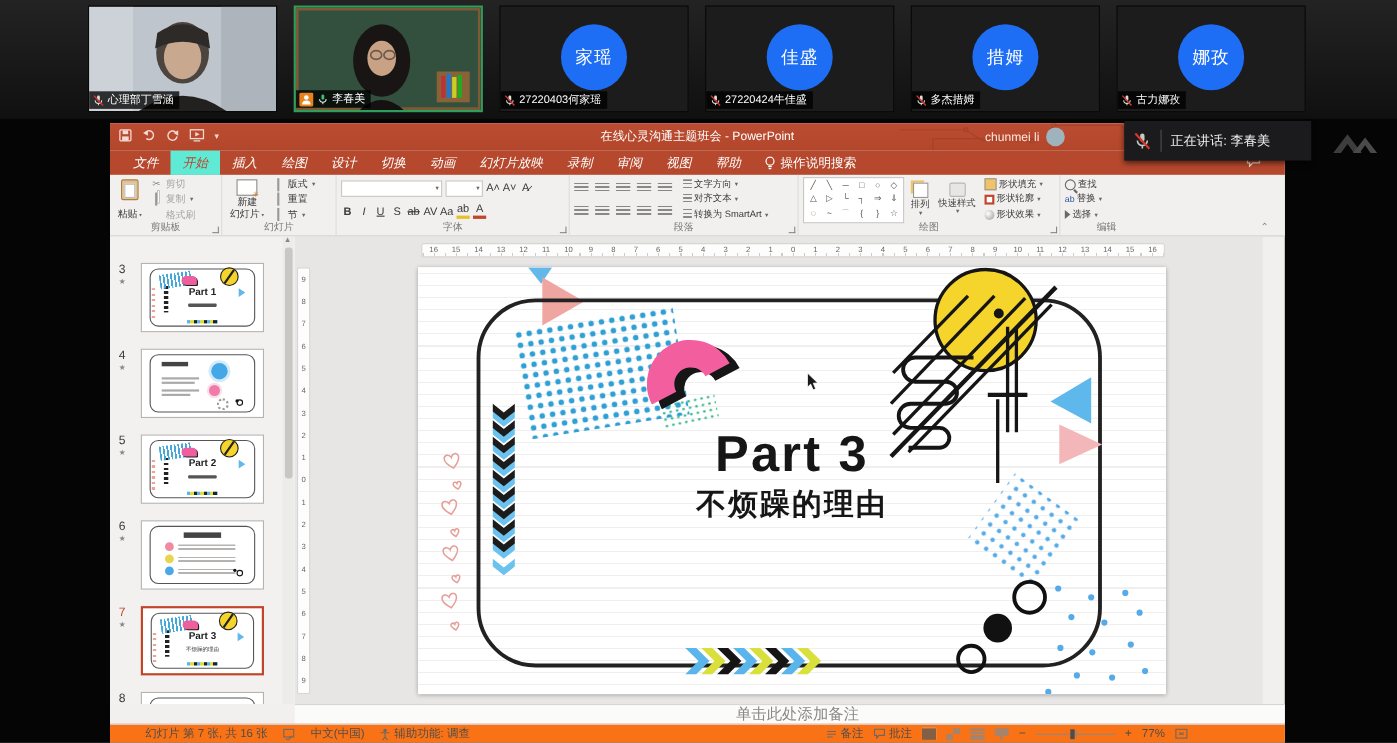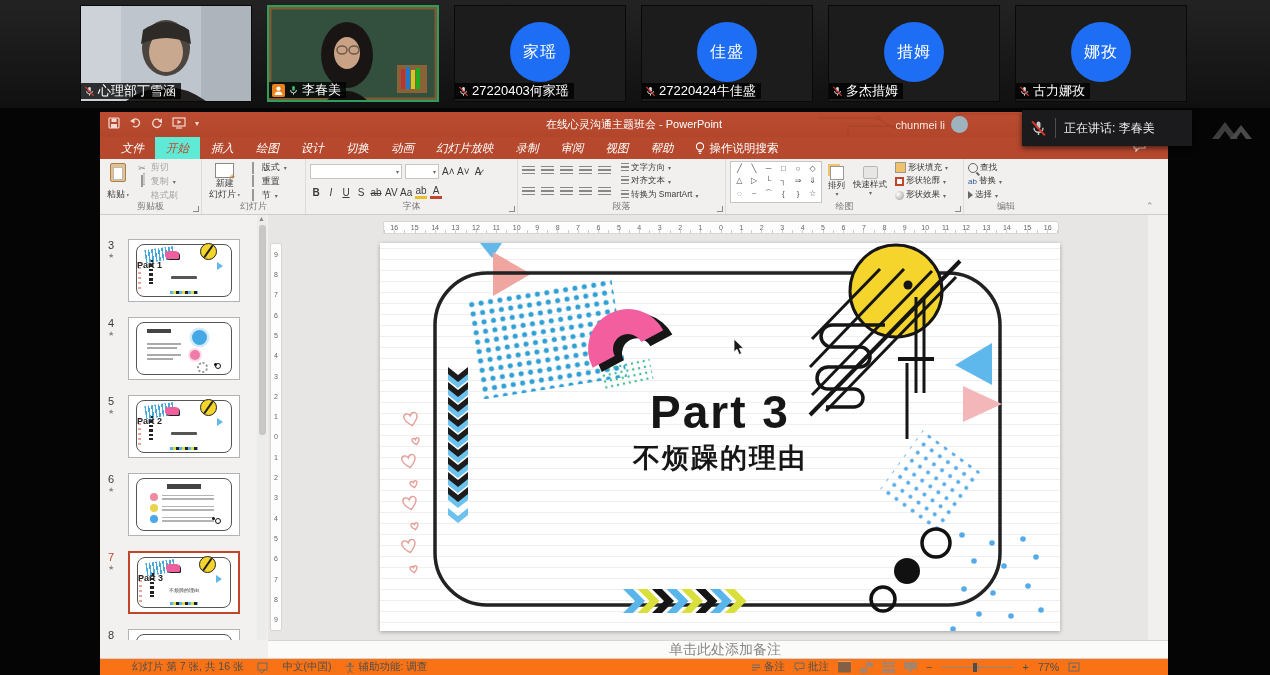--- a/index.html
+++ b/index.html
@@ -8,21 +8,21 @@
 
   
   #strip{position:absolute;left:0;top:0;width:1270px;height:108px;background:linear-gradient(#232323,#101010);}
   #ptiles{position:absolute;left:80px;top:5px;display:flex;gap:15px;}
   .tile{position:relative;width:172px;height:97px;background:#1c1c1c;border:1px solid #090909;box-sizing:border-box;overflow:hidden;}
   .tile.active{border:2px solid #2f9e5c;padding-left:12px;}
   .tile svg.art{position:absolute;inset:0;}
   .pavatar{position:absolute;left:50%;top:16px;transform:translateX(-50%);width:60px;height:60px;border-radius:50%;
     background:#1e6ef5;color:#fff;font-size:16px;display:flex;align-items:center;justify-content:center;letter-spacing:1px;}
   .chip{position:absolute;left:0;bottom:2px;display:flex;align-items:center;gap:3px;background:rgba(0,0,0,.78);
-    color:#fff;font-size:13px;height:16px;padding:0 5px 0 3px;max-width:95%;white-space:nowrap;}
+    color:#fff;font-size:10px;height:16px;padding:0 5px 0 3px;max-width:95%;white-space:nowrap;}
   
   #banner{position:absolute;left:1022px;top:110px;width:170px;height:36px;background:#1b1b1d;display:flex;align-items:center;
     gap:8px;padding:0 8px;box-sizing:border-box;box-shadow:0 2px 5px rgba(0,0,0,.6);z-index:30;}
   #banner .div{width:1px;height:20px;background:#4e4e4e;}
   #banner .btxt{color:#eee;font-size:12px;white-space:nowrap;}
   #logo{position:absolute;left:1206px;top:112px;z-index:30;}
 
   
   #win{position:absolute;left:100px;top:112px;width:1068px;height:563px;background:#f1f0ef;}
   #titlebar{position:absolute;left:0;top:0;width:100%;height:25px;background:linear-gradient(#bb4c31,#b2462b);}
@@ -87,21 +87,21 @@
   .tcard{position:absolute;left:28px;top:0;width:112px;height:63px;background:#fff;border:1px solid #b5b3b1;box-sizing:border-box;}
   .trow.sel .tcard{border:2px solid #c0452a;}
   .mini{position:absolute;inset:4px 7px;border:1.2px solid #555;border-radius:8px;}
   .m-hatch{position:absolute;left:8px;top:3px;width:30px;height:13px;transform:rotate(-8deg);background:repeating-linear-gradient(90deg,#45a8d8 0 1.6px,transparent 1.6px 3.4px);}
   .m-blob{position:absolute;left:28px;top:6px;width:14px;height:8px;border-radius:7px 7px 2px 7px;background:#ef5f9d;box-shadow:1px 1px 0 #222;}
   .m-sun{position:absolute;right:14px;top:-2px;width:15px;height:15px;border-radius:50%;background:#f5d42c;border:1.2px solid #222;overflow:hidden;}
   .m-sun:before{content:"";position:absolute;left:6px;top:-2px;width:1.5px;height:20px;background:#222;transform:rotate(35deg);}
   .m-tri{position:absolute;right:8px;top:17px;width:0;height:0;border-top:4px solid transparent;border-bottom:4px solid transparent;border-left:6px solid #63b8ea;}
   .m-chev{position:absolute;left:12px;top:15px;width:4px;height:24px;background:repeating-linear-gradient(180deg,#222 0 2.5px,transparent 2.5px 4.5px);}
   .m-hearts{position:absolute;left:1px;top:17px;width:3px;height:28px;background:repeating-linear-gradient(180deg,#eba39c 0 2px,transparent 2px 5px);}
-  .m-title{position:absolute;left:0;right:0;top:15px;font-size:9px;font-weight:700;color:#222;}
+  .m-title{position:absolute;left:0;right:0;top:15px;text-align:center;font-size:9px;font-weight:700;color:#222;}
   .m-sub{position:absolute;left:50%;transform:translateX(-50%);top:29px;font-size:5px;color:#333;white-space:nowrap;}
   .m-subbar{position:absolute;left:50%;transform:translateX(-50%);top:31px;width:26px;height:2.5px;background:#555;border-radius:1px;}
   .m-strip{position:absolute;left:50%;transform:translateX(-50%);bottom:2px;width:28px;height:3px;background:repeating-linear-gradient(90deg,#5ab6ea 0 3px,#d9e03c 3px 6px,#222 6px 9px);}
   .m-bar{position:absolute;background:#444;}
   .c4 .m-bar{left:10px;top:6px;width:24px;height:4px;}
   .ln4{position:absolute;left:10px;height:2px;background:#aaa;}
   .c4 .m-ring{position:absolute;right:24px;top:7px;width:15px;height:15px;border-radius:50%;background:#45a8e6;box-shadow:0 0 0 2.5px #d4ecfa;}
   .c4 .m-pk{position:absolute;right:31px;top:27px;width:10px;height:10px;border-radius:50%;background:#f17ba8;box-shadow:0 0 0 2px #fbdce9;}
   .c4 .m-gr{position:absolute;right:23px;top:39px;width:7px;height:7px;border-radius:50%;border:2px dotted #999;}
   .m-dot{position:absolute;border-radius:50%;background:#111;}

